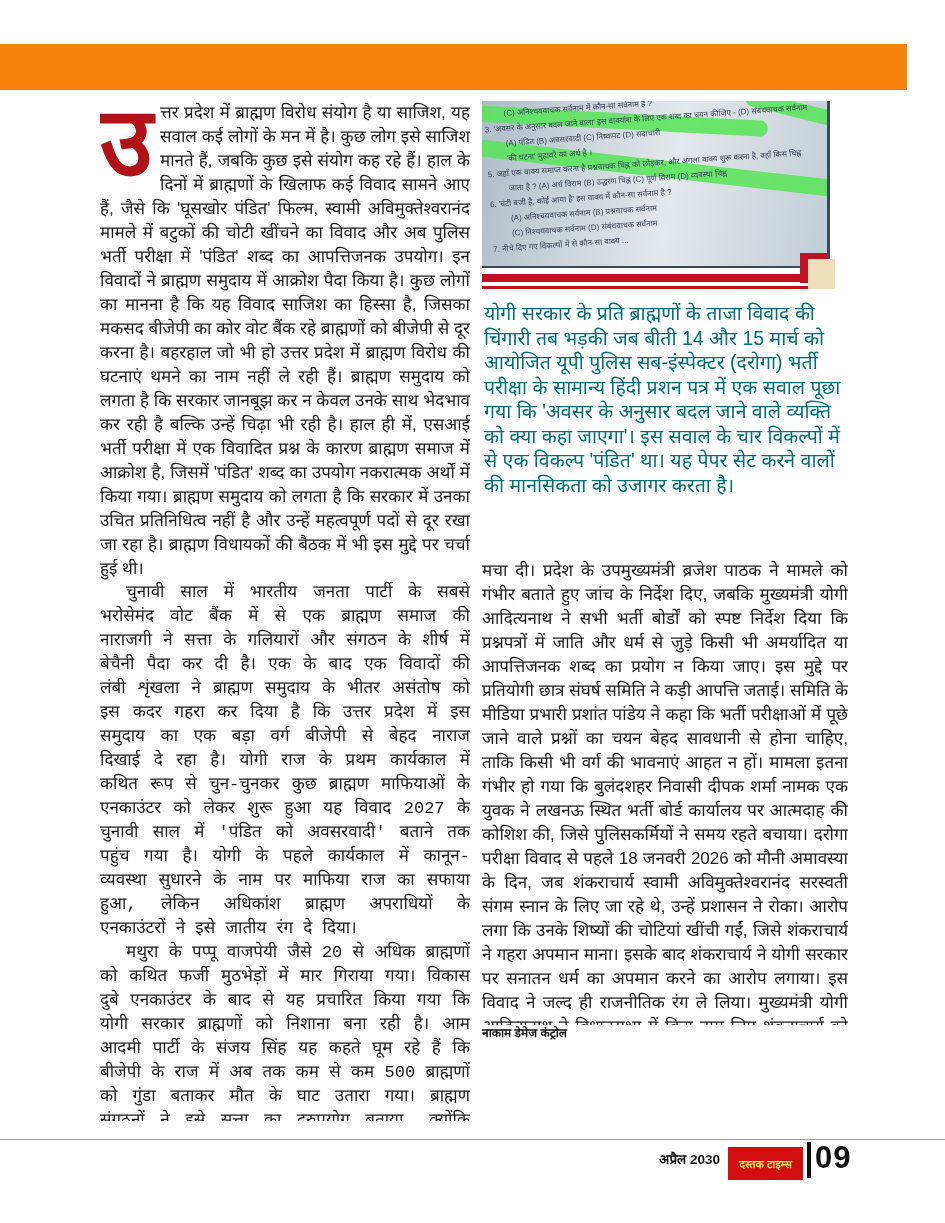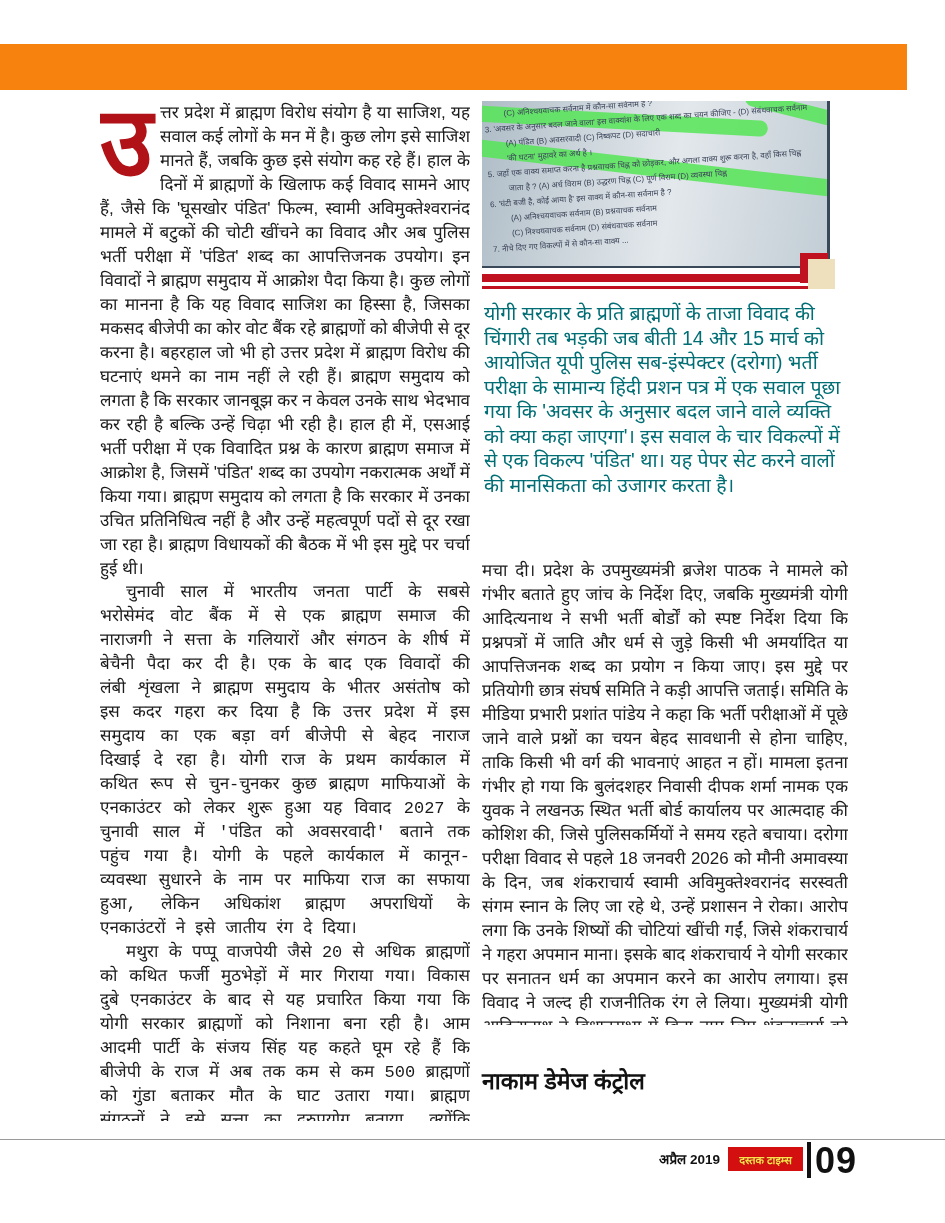--- a/index.html
+++ b/index.html
@@ -37,32 +37,32 @@
   
   .rule-thick { position:absolute; left:0; top:173px; width:318px; height:8px;  background:#bf1120; }
   .rule-thin  { position:absolute; left:0; top:185px; width:328px; height:3px;  background:#bf1120; }
   .red-square   { position:absolute; left:318px; top:152px; width:28px; height:30px; background:#bf1120; }
   .beige-square { position:absolute; left:326px; top:158px; width:27px; height:30px; background:#efe0bd; }
 
   .pull-quote { position:absolute; left:2px; top:200px; width:362px; color:#006e74;
                 font-size:19.5px; line-height:24.5px; text-align:left; height:250px; overflow:hidden; }
 
   .right-body { position:absolute; left:0; top:458px; width:366px; height:466px; overflow:hidden; }
-  .subhead    { position:absolute; left:0; top:968px; width:366px; font-size:23px; font-weight:bold; color:#111; text-align:left; }
+  .subhead    { position:absolute; left:0; top:920px; width:366px; font-size:12px; font-weight:bold; color:#111; text-align:left; }
   .right-p2   { position:absolute; left:0; top:962px; width:366px; text-indent:26px; }
 
   
   .footer-line { position:absolute; left:0; top:1139px; width:945px; height:1px; background:#9a9a9a; }
   .footer-date { position:absolute; left:620px; top:1150px; width:100px; text-align:right;
                  font-size:13.5px; font-weight:bold; color:#111; }
-  .mag-logo { position:absolute; left:728px; top:1147px; width:75px; height:24px; background:#d40f0f;
+  .mag-logo { position:absolute; left:728px; top:1147px; width:75px; height:33px; background:#d40f0f;
               color:#ffe14d; font-size:11px; font-weight:bold; display:flex; align-items:center;
               justify-content:center; text-shadow:0 0 1px #7a0000; }
   .footer-bar { position:absolute; left:807px; top:1142px; width:4px; height:36px; background:#111; }
-  .page-num { position:absolute; left:815px; top:1140px; font-size:36px; font-weight:bold; color:#111;
+  .page-num { position:absolute; left:815px; top:1140px; font-size:31px; font-weight:bold; color:#111;
               font-family:"Liberation Sans", sans-serif; letter-spacing:1px; }
 </style>
 </head>
 <body>
 
 <div id="page">
 
   <div class="accent-bar"></div>
 
   <div id="left-col" class="col">
@@ -100,18 +100,18 @@
     <div class="beige-square"></div>
 
     <div class="pull-quote">योगी सरकार के प्रति ब्राह्मणों के ताजा विवाद की चिंगारी तब भड़की जब बीती 14 और 15 मार्च को आयोजित यूपी पुलिस सब-इंस्पेक्टर (दरोगा) भर्ती परीक्षा के सामान्य हिंदी प्रशन पत्र में एक सवाल पूछा गया कि 'अवसर के अनुसार बदल जाने वाले व्यक्ति को क्या कहा जाएगा'। इस सवाल के चार विकल्पों में से एक विकल्प 'पंडित' था। यह पेपर सेट करने वालों की मानसिकता को उजागर करता है।</div>
 
     <div class="right-body">मचा दी। प्रदेश के उपमुख्यमंत्री ब्रजेश पाठक ने मामले को गंभीर बताते हुए जांच के निर्देश दिए, जबकि मुख्यमंत्री योगी आदित्यनाथ ने सभी भर्ती बोर्डों को स्पष्ट निर्देश दिया कि प्रश्नपत्रों में जाति और धर्म से जुड़े किसी भी अमर्यादित या आपत्तिजनक शब्द का प्रयोग न किया जाए। इस मुद्दे पर प्रतियोगी छात्र संघर्ष समिति ने कड़ी आपत्ति जताई। समिति के मीडिया प्रभारी प्रशांत पांडेय ने कहा कि भर्ती परीक्षाओं में पूछे जाने वाले प्रश्नों का चयन बेहद सावधानी से होना चाहिए, ताकि किसी भी वर्ग की भावनाएं आहत न हों। मामला इतना गंभीर हो गया कि बुलंदशहर निवासी दीपक शर्मा नामक एक युवक ने लखनऊ स्थित भर्ती बोर्ड कार्यालय पर आत्मदाह की कोशिश की, जिसे पुलिसकर्मियों ने समय रहते बचाया। दरोगा परीक्षा विवाद से पहले 18 जनवरी 2026 को मौनी अमावस्या के दिन, जब शंकराचार्य स्वामी अविमुक्तेश्वरानंद सरस्वती संगम स्नान के लिए जा रहे थे, उन्हें प्रशासन ने रोका। आरोप लगा कि उनके शिष्यों की चोटियां खींची गईं, जिसे शंकराचार्य ने गहरा अपमान माना। इसके बाद शंकराचार्य ने योगी सरकार पर सनातन धर्म का अपमान करने का आरोप लगाया। इस विवाद ने जल्द ही राजनीतिक रंग ले लिया। मुख्यमंत्री योगी आदित्यनाथ ने विधानसभा में बिना नाम लिए शंकराचार्य को निशाना बनाते हुए कहा कि संविधान सबके ऊपर है और कोई भी कानून से ऊपर नहीं। ब्राह्मण समाज ने इस रवैये को अपनी आस्था पर चोट के रूप में देखा।</div>
 
     <div class="subhead">नाकाम डेमेज कंट्रोल</div>
   </div>
 
   <div class="footer-line"></div>
-  <div class="footer-date">अप्रैल 2019</div>
+  <div class="footer-date">अप्रैल 2030</div>
   <div class="mag-logo">दस्तक टाइम्स</div>
   <div class="footer-bar"></div>
   <div class="page-num">09</div>
 
 </div>
 
 </body></html>

